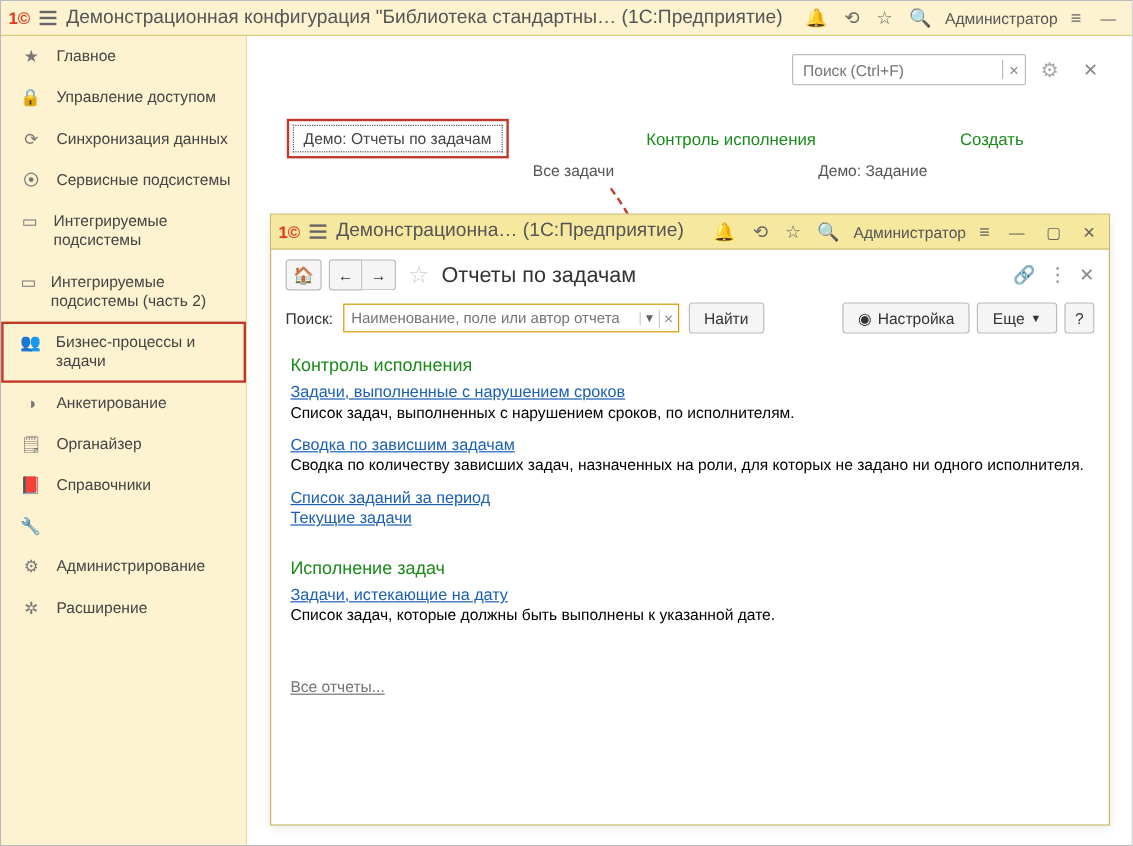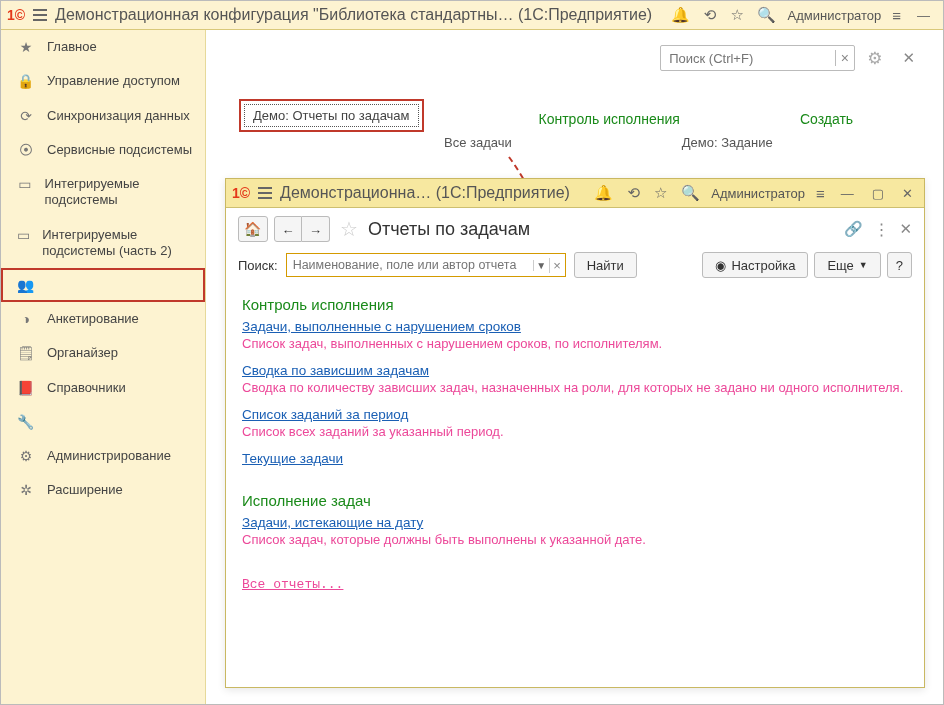--- a/index.html
+++ b/index.html
@@ -26,21 +26,21 @@
 .side-item.multiline .lbl { }
 
 .content-area { flex: 1; position: relative; background: #fff; }
 .top-search-row { display: flex; align-items: center; justify-content: flex-end; gap: 8px; padding: 15px 28px 5px; }
 .search-input-box { display: flex; align-items: center; border: 1px solid #bbb; border-radius: 2px; height: 26px; width: 195px; }
 .search-input-box input { border: none; outline: none; padding: 0 8px; font-size: 13px; width: 100%; background: transparent; }
 .search-x { border-left: 1px solid #bbb; width: 22px; text-align: center; color: #888; font-size: 14px; cursor: pointer; }
 .gears-icn { color: #aaa; font-size: 17px; cursor: pointer; margin-left: 4px; }
 .close-page { color: #888; font-size: 15px; cursor: pointer; margin-left: 12px; }
 
-.link-row { display: flex; gap: 120px; padding: 28px 30px 4px 38px; align-items: flex-end; }
+.link-row { display: flex; gap: 120px; padding: 28px 30px 4px 38px; align-items: center; }
 .demo-box { display: inline-block; border: 1px dotted #555; outline: 2px solid #c0392b; outline-offset: 3px; padding: 3px 8px; color: #444; }
 .green-link { color: #1a8a1a; font-size: 14px; }
 .sub-row { display: flex; gap: 170px; padding: 4px 30px 0 238px; color: #555; }
 .arrow-svg { position: absolute; left: 295px; top: 125px; pointer-events:none; }
 
 
 .nested { position: absolute; left: 225px; top: 178px; width: 700px; height: 510px; border: 1px solid #c9b862; background: #fff; box-shadow: 0 2px 8px rgba(0,0,0,0.1); }
 .nested .titlebar { background: #f7e8a0; border-bottom: 1px solid #cdbf70; }
 .nested-body { padding: 0; }
 .toolbar-row { display: flex; align-items: center; gap: 6px; padding: 8px 12px; }
@@ -63,22 +63,22 @@
 .orange-input input { border: none; outline: none; padding: 0 6px; font-size: 12.5px; width: 100%; background: transparent; }
 .orange-input .drop { width: 18px; border-left: 1px solid #ccc; text-align: center; font-size: 10px; color: #666; cursor: pointer; }
 .orange-input .clr { width: 18px; border-left: 1px solid #ccc; text-align: center; font-size: 13px; color: #888; cursor: pointer; }
 .btn { border: 1px solid #bbb; background: #f5f5f5; border-radius: 3px; height: 26px; padding: 12px 12px; display: inline-flex; align-items: center; gap: 5px; font-size: 13px; cursor: pointer; }
 .btn.small { padding: 0 8px; }
 .right-btns { margin-left: auto; display: flex; gap: 6px; }
 
 .reports { padding: 6px 16px; overflow-y: auto; height: 395px; }
 .section-head { color: #1a8a1a; font-size: 15px; margin: 4px 0 6px; }
 .rep-link { color: #1a5fb4; text-decoration: underline; font-size: 13.5px; margin-bottom: 2px; cursor: pointer; }
-.rep-desc { color: #ec4899; font-size: 13px; margin-bottom: 12px; }
-.all-reports { color: #ec4899; text-decoration: underline; margin-top: 18px; display: inline-block; cursor: pointer; font-family: Liberation Mono, monospace; }
+.rep-desc { color: #000000; font-size: 13px; margin-bottom: 12px; }
+.all-reports { color: #737373; text-decoration: underline; margin-top: 33px; display: inline-block; cursor: pointer; }
 </style>
 </head>
 <body>
 
 <div class="outer-frame">
 
   <div class="titlebar">
     <span class="logo-1c">1©</span>
     <span class="burger-icon">
         <span></span>
@@ -120,20 +120,21 @@
       <div class="side-item multiline">
           <span class="icn">▭</span>
           <span class="lbl">Интегрируемые подсистемы</span>
         </div>
       <div class="side-item multiline">
           <span class="icn">▭</span>
           <span class="lbl">Интегрируемые подсистемы (часть 2)</span>
         </div>
       <div class="side-item multiline active">
           <span class="icn">👥</span>
+          <span class="lbl">Бизнес-процессы и задачи</span>
         </div>
       <div class="side-item">
           <span class="icn">◑</span>
           <span class="lbl">Анкетирование</span>
         </div>
       <div class="side-item">
           <span class="icn">🗒</span>
           <span class="lbl">Органайзер</span>
         </div>
       <div class="side-item">
@@ -247,21 +248,20 @@
       </div>
     </div>
 
     <div class="reports">
       <div class="section-head">Контроль исполнения</div>
       <div class="rep-link">Задачи, выполненные с нарушением сроков</div>
       <div class="rep-desc">Список задач, выполненных с нарушением сроков, по исполнителям.</div>
       <div class="rep-link">Сводка по зависшим задачам</div>
       <div class="rep-desc">Сводка по количеству зависших задач, назначенных на роли, для которых не задано ни одного исполнителя.</div>
       <div class="rep-link">Список заданий за период</div>
-      <div class="rep-desc">Список всех заданий за указанный период.</div>
       <div class="rep-link">Текущие задачи</div>
 
       <div class="section-head" style="margin-top:26px">Исполнение задач</div>
       <div class="rep-link">Задачи, истекающие на дату</div>
       <div class="rep-desc">Список задач, которые должны быть выполнены к указанной дате.</div>
 
       <span class="all-reports">Все отчеты...</span>
     </div>
   </div>
 </div>

